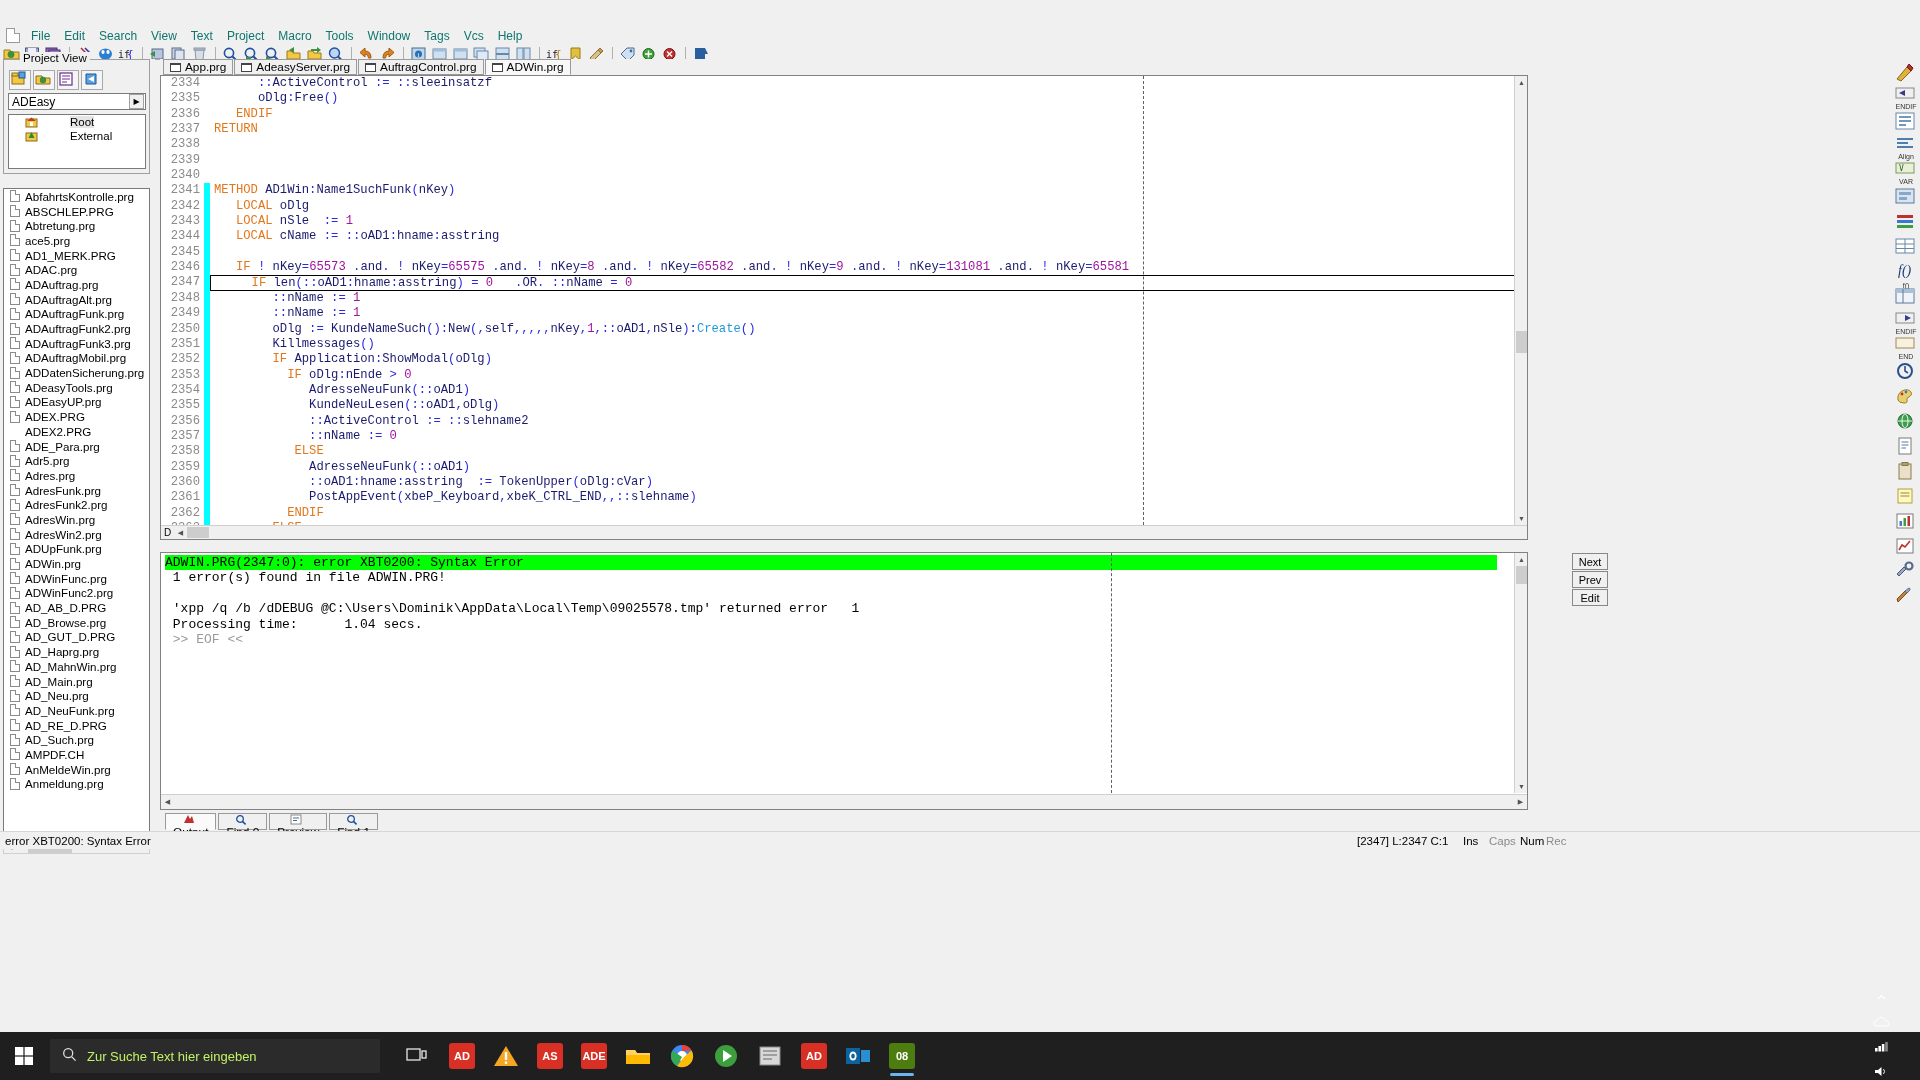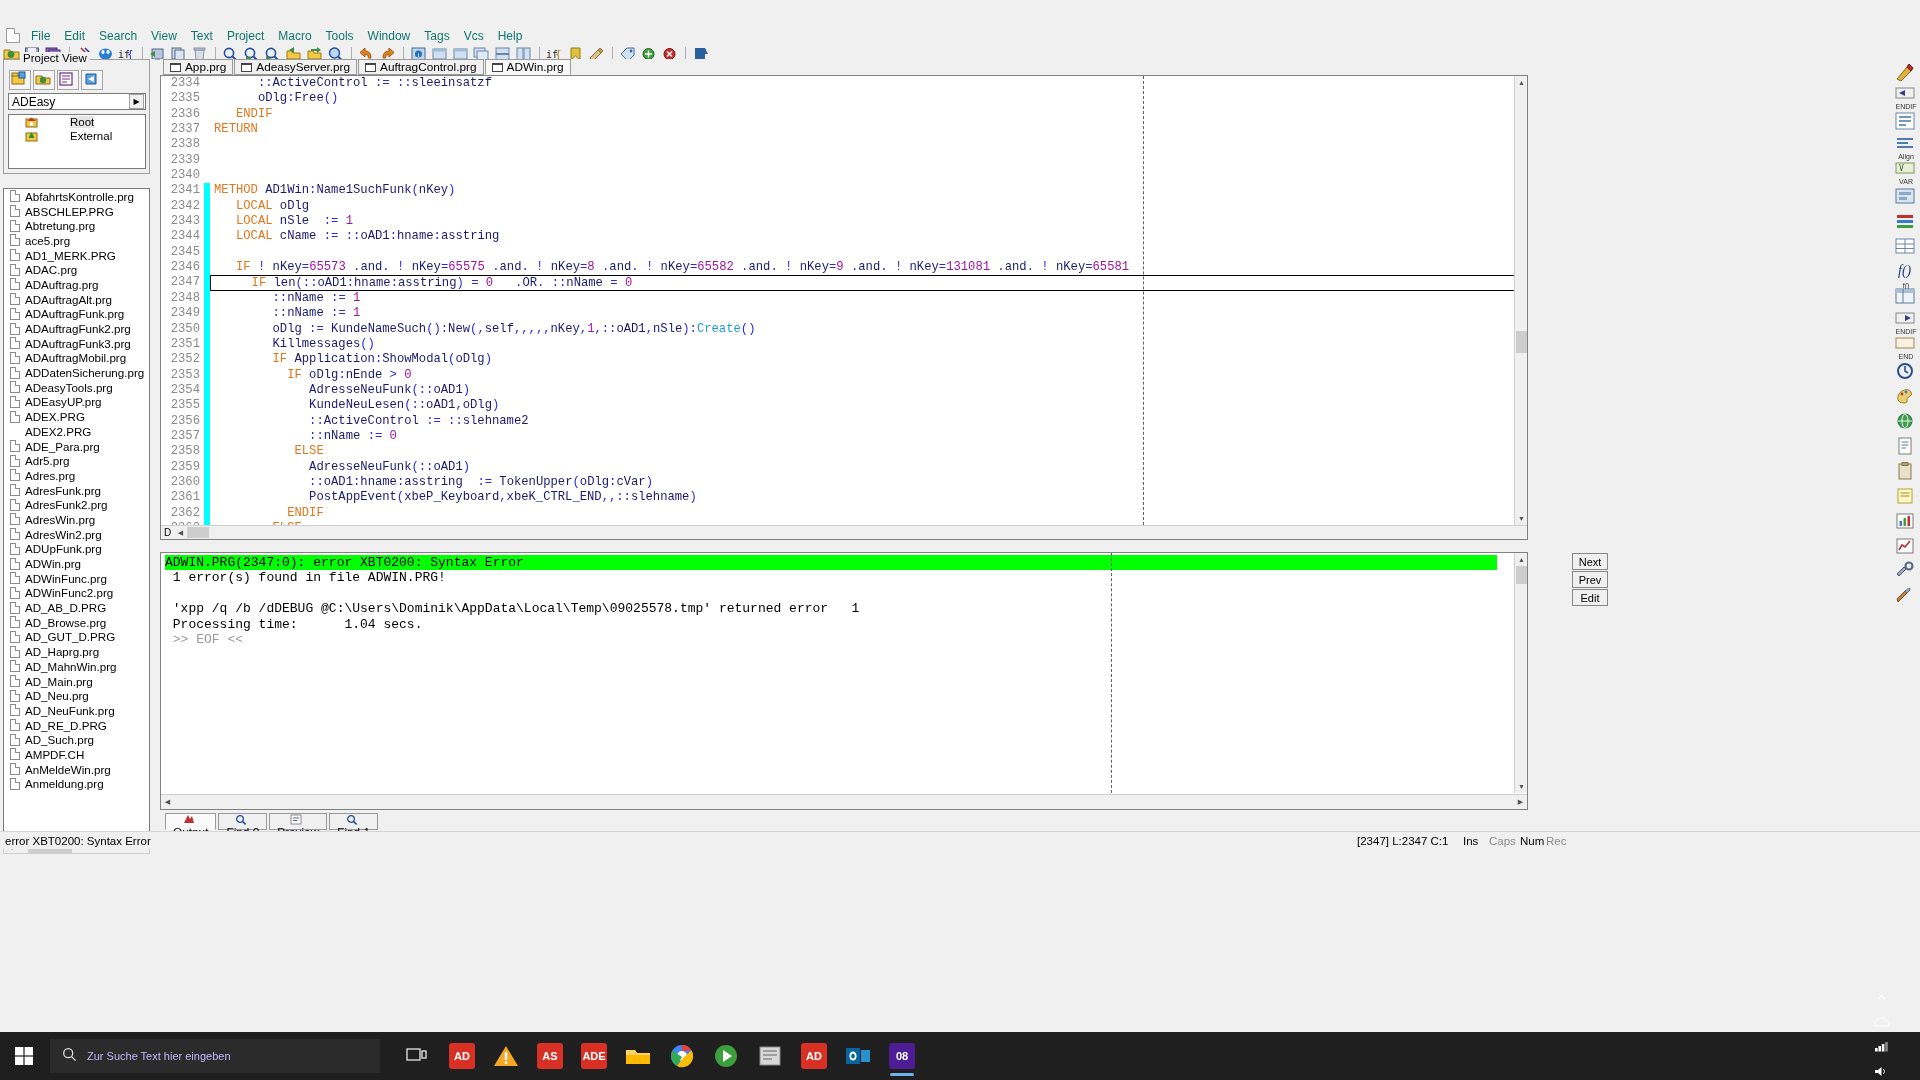--- a/index.html
+++ b/index.html
@@ -252,21 +252,21 @@
   .taskbar {
     position: absolute; bottom: 0; left: 0; width: 1920px; height: 48px;
     background: #1f1f1f; display: flex; align-items: center;
   }
   .tb-start { width: 48px; height: 48px; display:flex;align-items:center;justify-content:center; }
   .tb-search {
     width: 330px; height: 34px; background: #2b2b2b; display:flex; align-items:center;
     margin-left: 2px; border-radius: 1px;
   }
   .tb-search .sicon { margin: 0 10px 0 12px; }
-  .tb-search .sph { color: #c4b5fd; font-size: 11px; }
+  .tb-search .sph { color: #bef264; font-size: 13px; }
   .tb-icons { display:flex; align-items:center; margin-left: 18px; gap: 4px; }
   .tb-ic { width: 40px; height: 44px; display:flex; align-items:center; justify-content:center; position:relative; }
   .tb-ic .sq { width: 26px; height: 26px; border-radius: 3px; display:flex;align-items:center;justify-content:center;
                font-size: 11px; font-weight: bold; color:#fff; }
   .tb-ic.active::after {
     content:""; position:absolute; bottom:2px; left:8px; width:24px; height:3px; background:#6cb4ee; border-radius:2px;
   }
   .tray { margin-left: auto; display:flex; align-items:center; color:#fff; font-size: 12px; padding-right: 8px; gap: 12px; flex-direction: column;}
   .tray .clock { text-align: right; line-height: 1.25; font-size: 12px; }
   .tray-ic { width:18px; display:flex;align-items:center;justify-content:center; }
@@ -1001,21 +1001,21 @@
         </div>
         <div class="tb-ic">
           <svg width="26" height="22" viewBox="0 0 26 22">
             <rect x="1" y="3" width="14" height="16" fill="#0a64a0"></rect>
             <ellipse cx="8" cy="11" rx="3.6" ry="4.6" fill="#fff"></ellipse>
             <ellipse cx="8" cy="11" rx="1.8" ry="2.6" fill="#0a64a0"></ellipse>
             <rect x="16" y="5" width="9" height="12" fill="#2a8fd0"></rect>
           </svg>
         </div>
         <div class="tb-ic active">
-          <div class="sq" style="background: #4c1d95;">
+          <div class="sq" style="background: #4d7c0f;">
             <span>08</span>
           </div>
         </div>
       </div>
     <div class="tray">
       <span class="tray-ic">
         <svg width="11" height="11" viewBox="0 0 11 11">
             <polyline points="2,7 5.5,3.5 9,7" fill="none" stroke="#fff" stroke-width="1.1"></polyline>
           </svg>
       </span>

